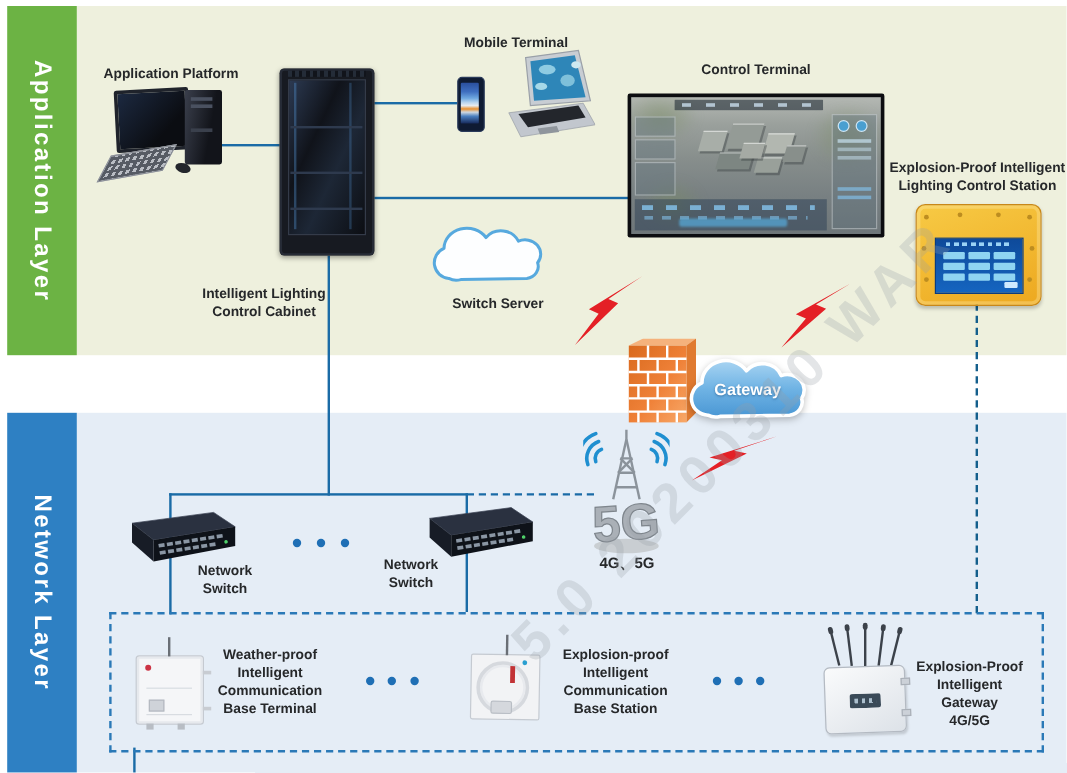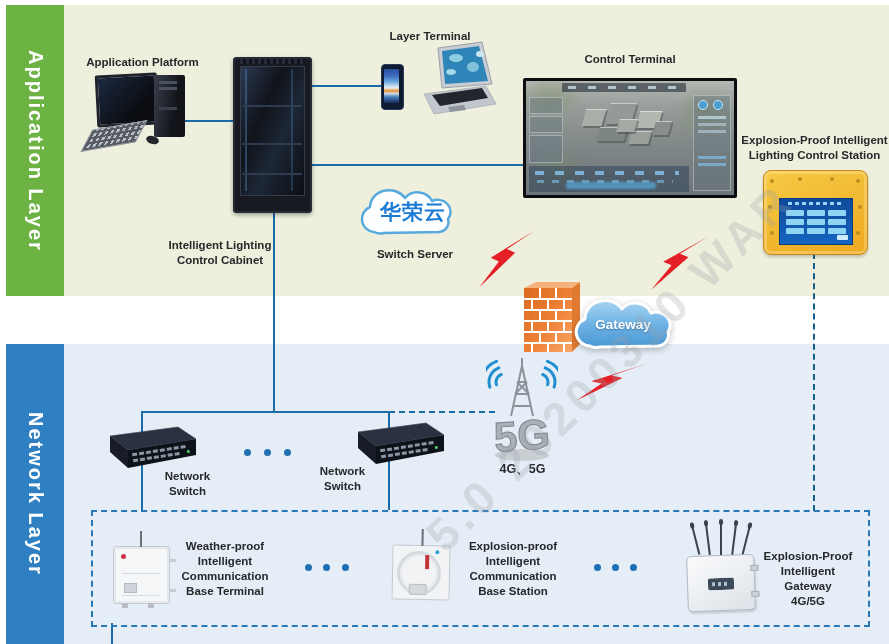--- a/index.html
+++ b/index.html
@@ -216,21 +216,20 @@
         <div class="abs" style="left:4px;top:20px;width:28px;height:3px;background:rgba(200,225,240,.7);box-shadow:0 7px 0 rgba(200,225,240,.5),0 14px 0 rgba(200,225,240,.5),0 40px 0 rgba(130,190,230,.7),0 47px 0 rgba(130,190,230,.7);"></div>
       </div>
       <div class="abs ct-bottom"></div>
       <div class="abs ct-glow"></div>
     </div>
   </div>
 
   <svg class="abs cloud-cn-wrap" viewBox="0 0 120 62">
     <path d="M22,52 a13,13 0 0 1 -4,-25 a19,17 0 0 1 35,-9 a16,15 0 0 1 27,3 a13,12 0 0 1 16,18 a11,10 0 0 1 -9,13 l-55,1 a12,11 0 0 1 -10,-1 z" fill="#fdfeff" stroke="#57a9de" stroke-width="2.5" stroke-linejoin="round"></path>
   </svg>
-  <div class="abs lbl-cloudcn lbl-cloudcn-pos">华荣云</div>
 
   <svg class="abs fw" viewBox="0 0 60 72">
     <defs>
       <linearGradient id="fwg" x1="0" y1="0" x2="1" y2="1">
         <stop offset="0" stop-color="#d96a1e"></stop>
           <stop offset="0.55" stop-color="#ef8138"></stop>
           <stop offset="1" stop-color="#f8a868"></stop>
       </linearGradient>
     </defs>
     <polygon points="4,6 16,0 60,0 52,6" fill="#f5b27c"></polygon>
@@ -402,21 +401,21 @@
     <div class="abs gw-ant" style="left:50px;height:30px;transform:rotate(7deg);"></div>
     <div class="abs gw-ant" style="left:62px;height:28px;transform:rotate(14deg);"></div>
     <div class="abs gw-body">
       <div class="abs gw-logo"></div>
       <div class="abs gw-tab" style="top:10px;"></div>
       <div class="abs gw-tab" style="top:36px;"></div>
     </div>
   </div>
 
   <div class="abs lbl" style="left:80px;top:55px;width:125px;">Application Platform</div>
-  <div class="abs lbl" style="left:385px;top:29px;width:90px;">Layer Terminal</div>
+  <div class="abs lbl" style="left:385px;top:29px;width:90px;">Mobile Terminal</div>
   <div class="abs lbl" style="left:580px;top:52px;width:100px;">Control Terminal</div>
   <div class="abs lbl" style="left:160px;top:238px;width:120px;">Intelligent Lighting
 Control Cabinet</div>
   <div class="abs lbl" style="left:370px;top:247px;width:90px;">Switch Server</div>
   <div class="abs lbl" style="left:740px;top:133px;width:149px;">Explosion-Proof Intelligent
 Lighting Control Station</div>
   <div class="abs lbl" style="left:145px;top:469px;width:85px;">Network Switch</div>
   <div class="abs lbl" style="left:300px;top:464px;width:85px;">Network Switch</div>
   <div class="abs lbl" style="left:485px;top:461px;width:75px;font-size:12.5px;">4G、5G</div>
   <div class="abs lbl" style="left:180px;top:539px;width:90px;">Weather-proof

